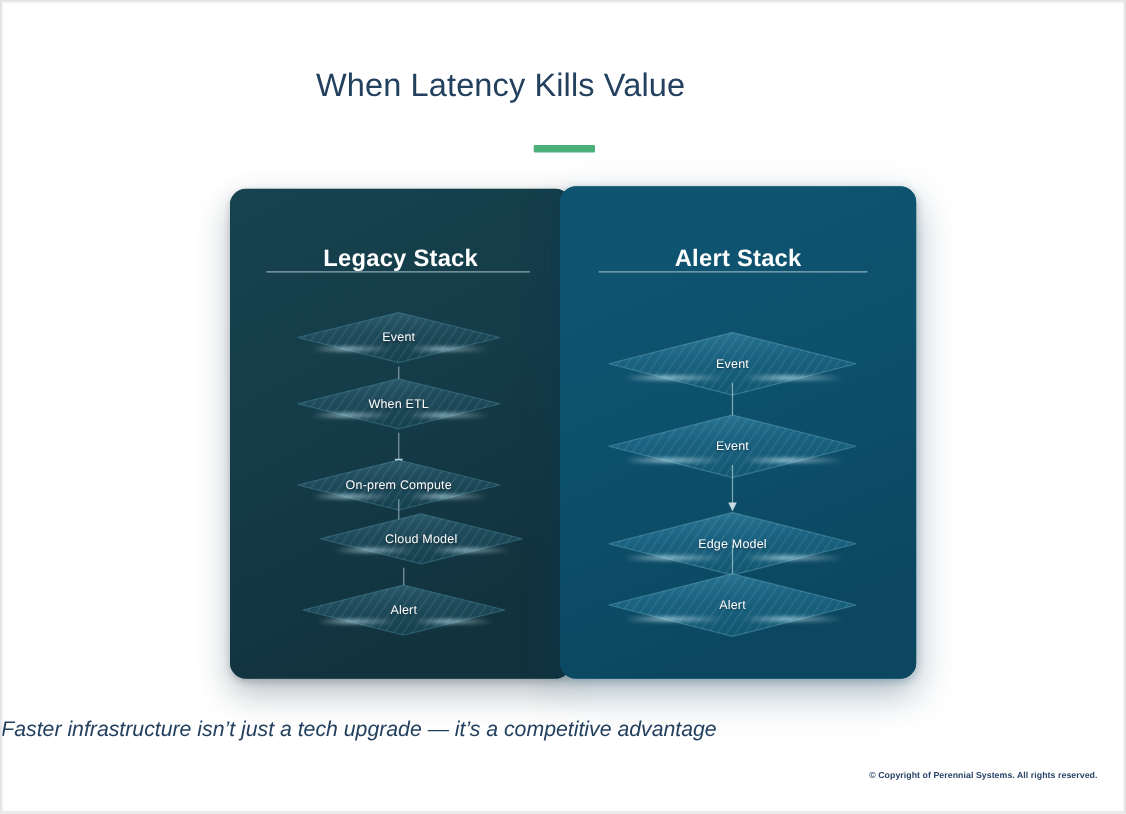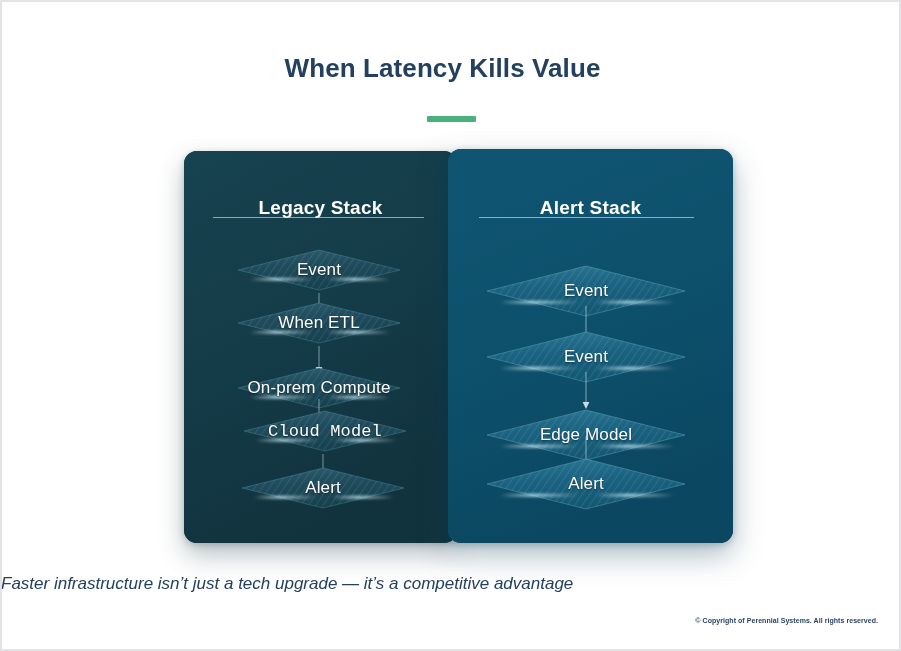--- a/index.html
+++ b/index.html
@@ -34,24 +34,23 @@
   }
 
   
   .title {
     position: absolute;
     left: 0;
     top: 52px;
     width: 799px;
     text-align: center;
     font-size: 26px;
-    font-weight: 700;
+    font-weight: 400;
     color: #23405f;
     letter-spacing: .1px;
-    padding-left: 42px;
   }
   .accent-bar {
     position: absolute;
     left: 426px;
     top: 115px;
     width: 49px;
     height: 6px;
     border-radius: 1px;
     background: #4cb07b;
   }
@@ -107,21 +106,21 @@
   }
   .node svg { display: block; }
   .node-label {
     position: absolute;
     left: 0; top: 0;
     width: 100%; height: 100%;
     display: flex;
     align-items: center;
     justify-content: center;
     color: #ffffff;
-    font-size: 17px;
+    font-size: 10px;
     font-weight: 400;
     letter-spacing: .15px;
     text-shadow: 0 1px 2px rgba(0,0,0,.45);
     white-space: nowrap;
   }
   .connector {
     position: absolute;
     transform: translateX(-50%);
   }
   .connector svg { display: block; }
@@ -260,21 +259,21 @@
       </svg>
       <div class="node-label">On-prem Compute</div>
     </div>
     <div class="connector" style="left:318px;top:398px;">
       <svg width="12" height="32" viewBox="0 0 12 32">
         <line x1="6" y1="0" x2="6" y2="24" stroke="#cfe4ec" stroke-opacity=".55" stroke-width="1"></line>
         <polygon points="6,30 2.6,23 9.4,23" fill="#e7f3f8" fill-opacity=".8"></polygon>
       </svg>
     </div>
 
-    <div class="node" style="left:324px;top:430px;width:166px;height:44px;font-family:Liberation Mono, monospace;">
+    <div class="node" style="left:336px;top:430px;width:166px;height:44px;">
       <svg width="166" height="44" viewBox="0 0 166 44">
         <polygon points="83,2 164,22 83,42 2,22" fill="url(#dFaceLegacy)"></polygon>
         <polygon points="83,2 164,22 83,42 2,22" fill="url(#hatch)"></polygon>
         <polygon points="83,2 164,22 83,42 2,22" fill="none" stroke="#7fd6ee" stroke-opacity=".22" stroke-width="1"></polygon>
         <rect x="14" y="30" width="62" height="2.4" rx="1.2" fill="url(#glowL)" filter="url(#soft)"></rect>
         <rect x="92" y="30" width="62" height="2.4" rx="1.2" fill="url(#glowL)" filter="url(#soft)"></rect>
       </svg>
       <div class="node-label">Cloud Model</div>
     </div>
     <div class="connector" style="left:322px;top:453px;">

